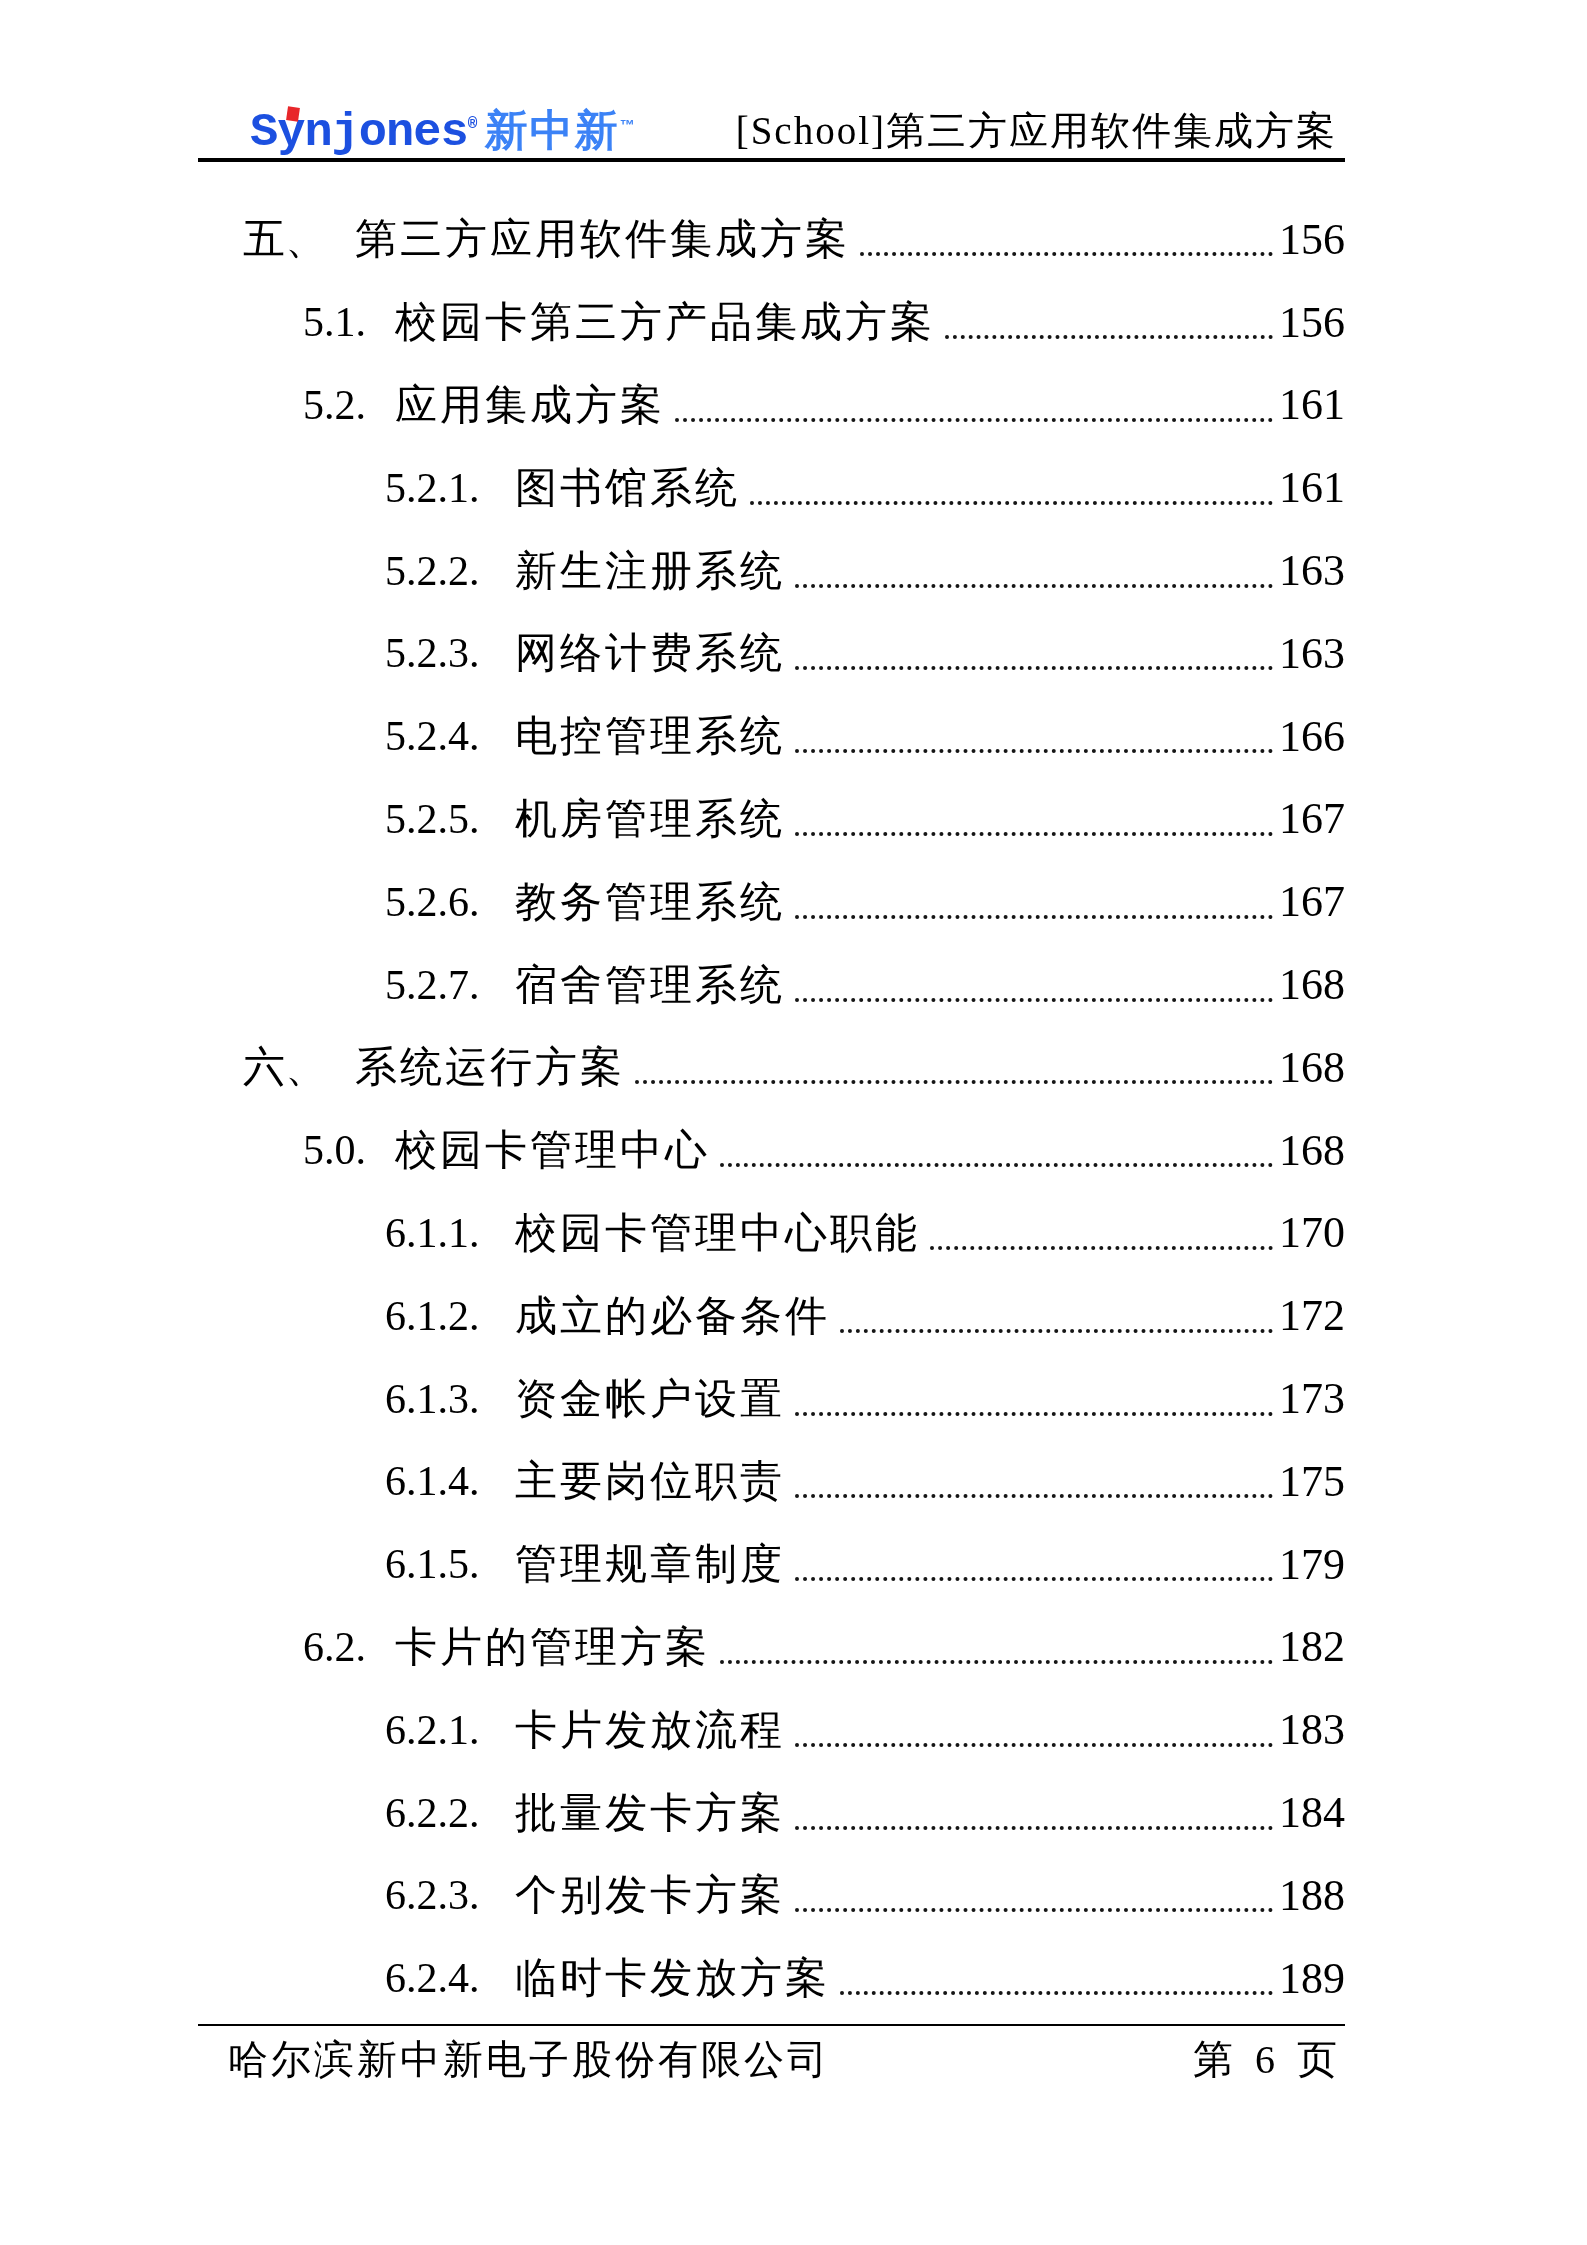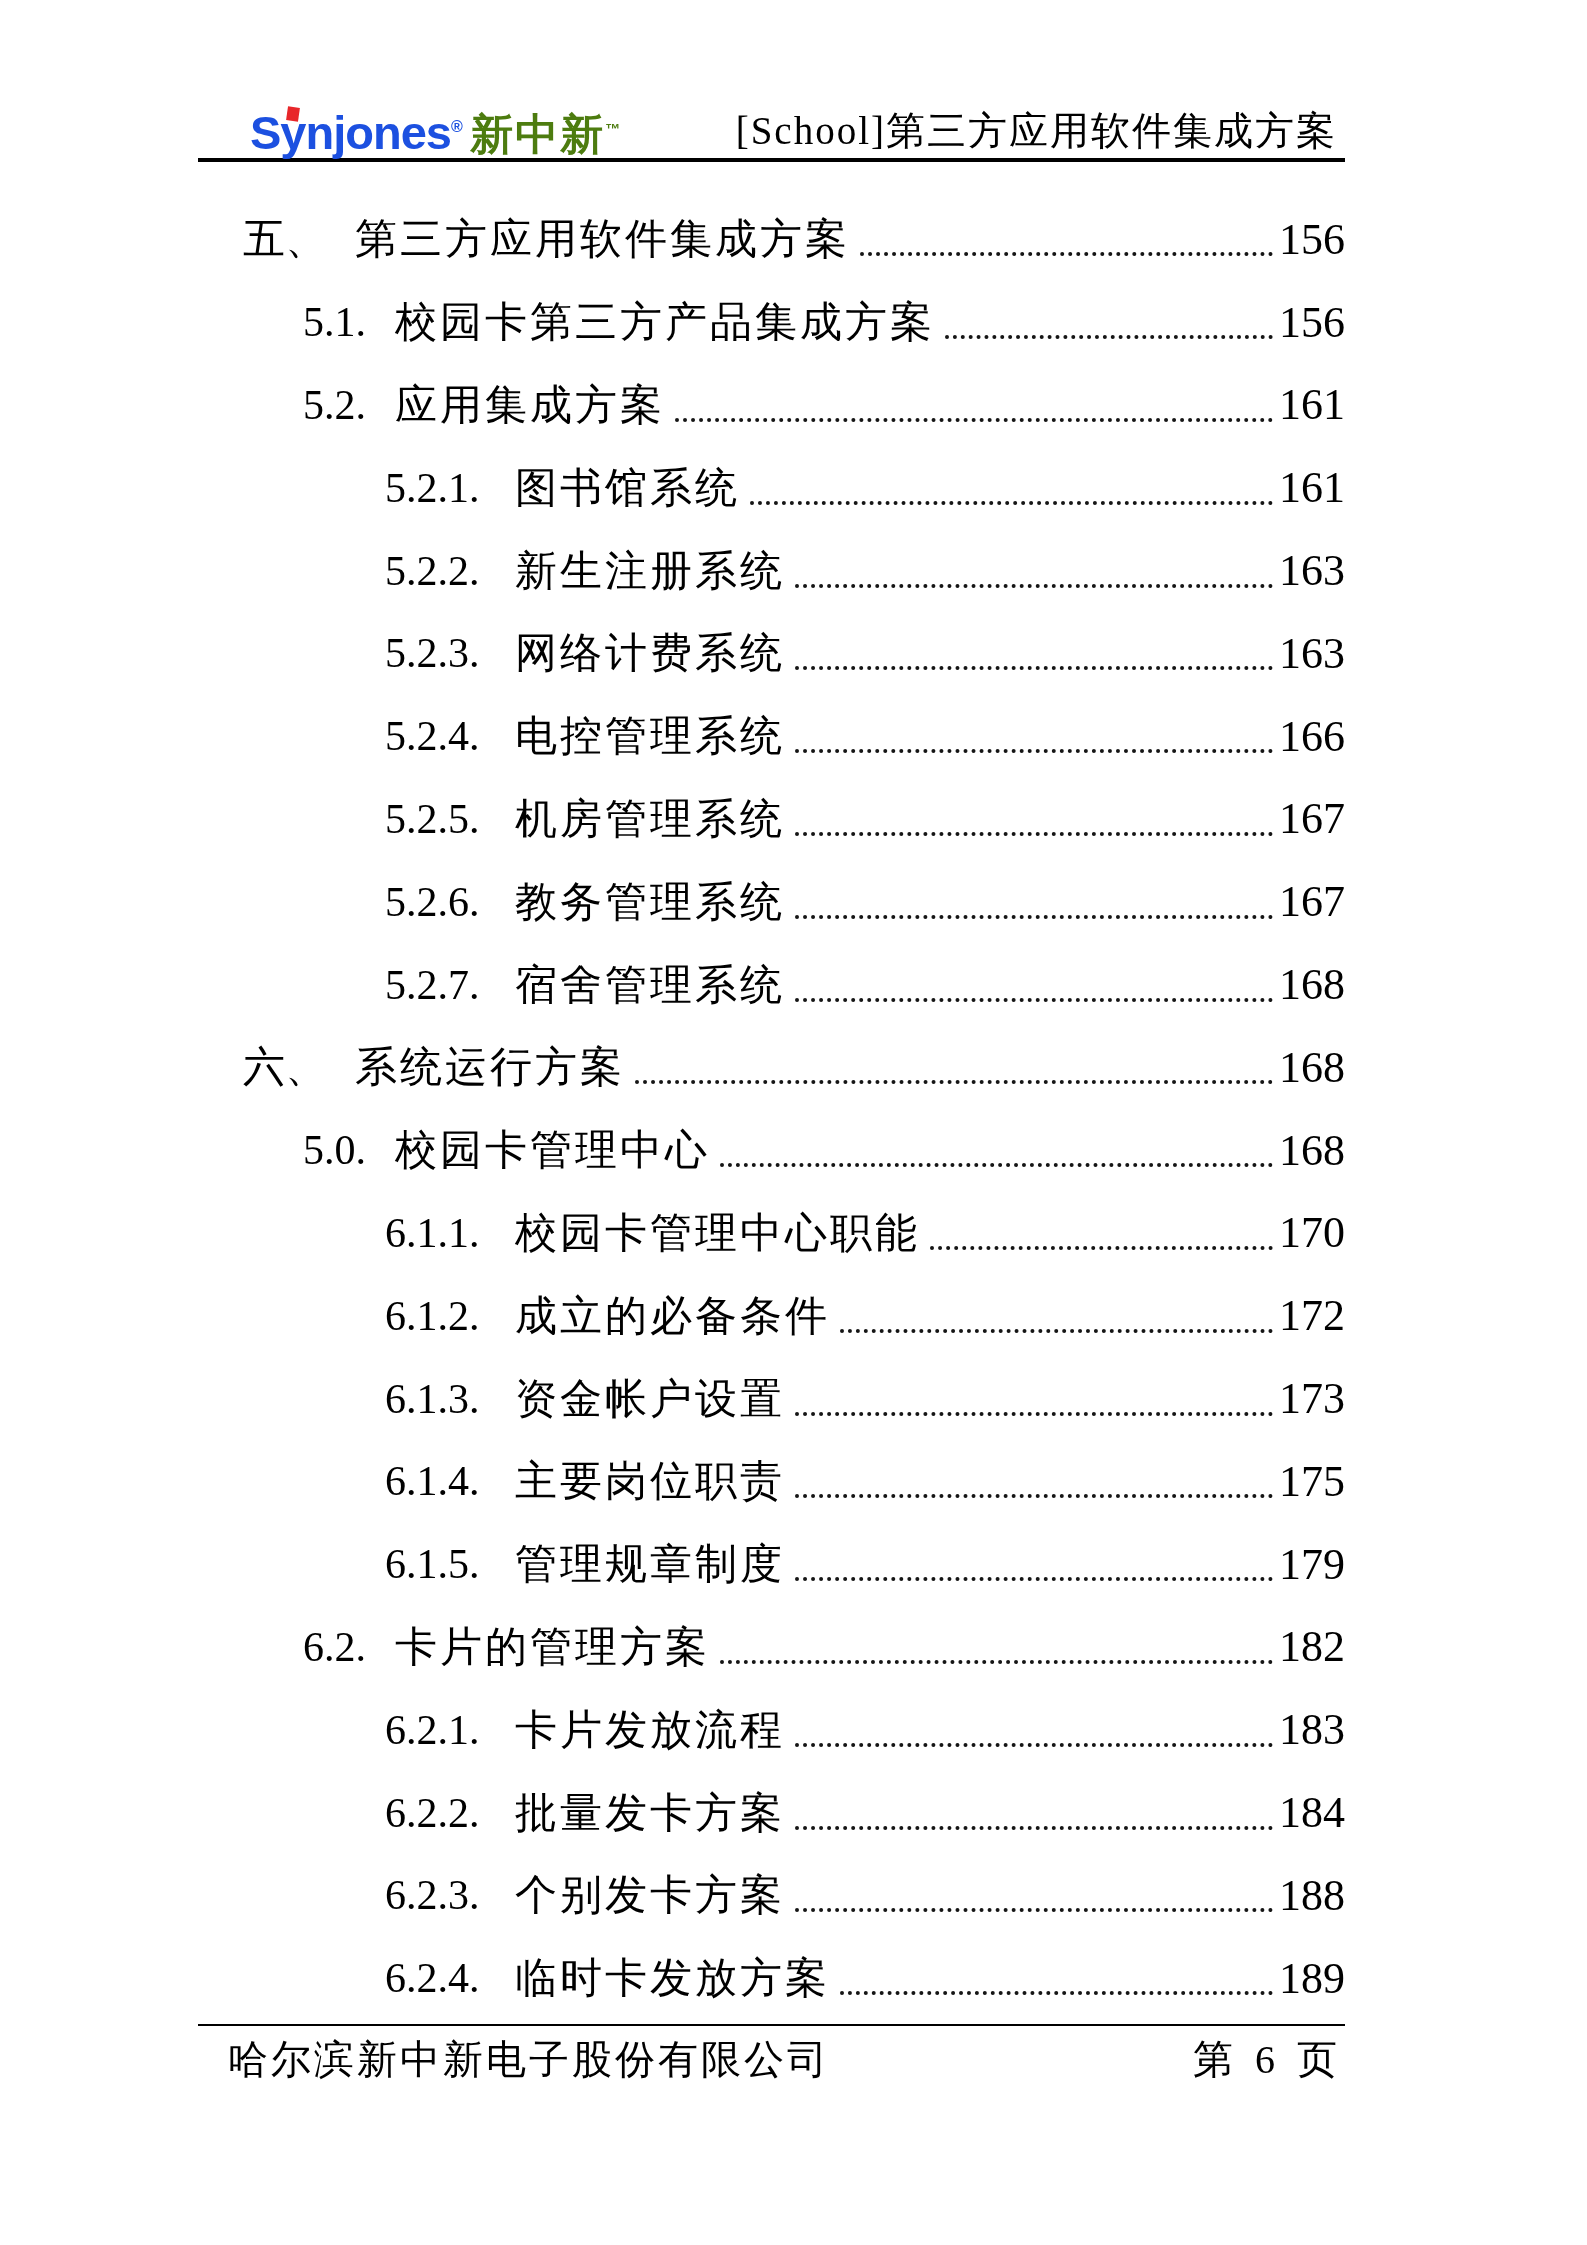--- a/index.html
+++ b/index.html
@@ -12,21 +12,21 @@
   
   .header-inner{
     margin-left:198px;width:1147px;height:158px;
     display:flex;justify-content:space-between;align-items:flex-end;
   }
   .logo{
     position:relative;margin-left:52px;padding-bottom:2px;
     font-family:"Liberation Sans","DejaVu Sans",sans-serif;
     font-weight:bold;letter-spacing:-1px;white-space:nowrap;
   }
-  .logo-latin{font-size:47px;line-height:1;}
+  .logo-latin{font-size:47px;line-height:1;font-family:Liberation Mono, monospace;}
   .logo-latin .reg{font-size:16px;vertical-align:super;letter-spacing:0;}
   .logo-cn{font-size:43px;line-height:1;margin-left:4px;letter-spacing:2px;}
   .logo-cn .tm{font-size:15px;vertical-align:super;letter-spacing:0;}
   .logo-red-dot{
     position:absolute;left:37px;top:-2px;width:12px;height:14px;
     transform:rotate(8deg);display:block;
   }
   .header-title{
     font-size:39px;line-height:1;padding-bottom:8px;margin-right:8px;
     letter-spacing:2px;white-space:nowrap;
@@ -65,21 +65,21 @@
 </style>
 </head>
 <body>
 
 <div class="page">
 
   <header>
     <div class="header-inner">
       <div class="logo">
         <span class="logo-latin" style="color: rgb(28, 80, 224);"><span>Synjones</span><span class="reg">®</span></span>
-        <span class="logo-cn" style="color: #4d7c0f;"><span>新中新</span><span class="tm">™</span></span>
+        <span class="logo-cn" style="color: #3b82f6;"><span>新中新</span><span class="tm">™</span></span>
         <span class="logo-red-dot" style="background: rgb(232, 38, 42);"></span>
       </div>
       <div class="header-title">[School]第三方应用软件集成方案</div>
     </div>
     <div class="rule-heavy"></div>
   </header>
 
   <main class="toc" id="toc">
       <div class="toc-row level-1">
       <span class="num">五、</span>

